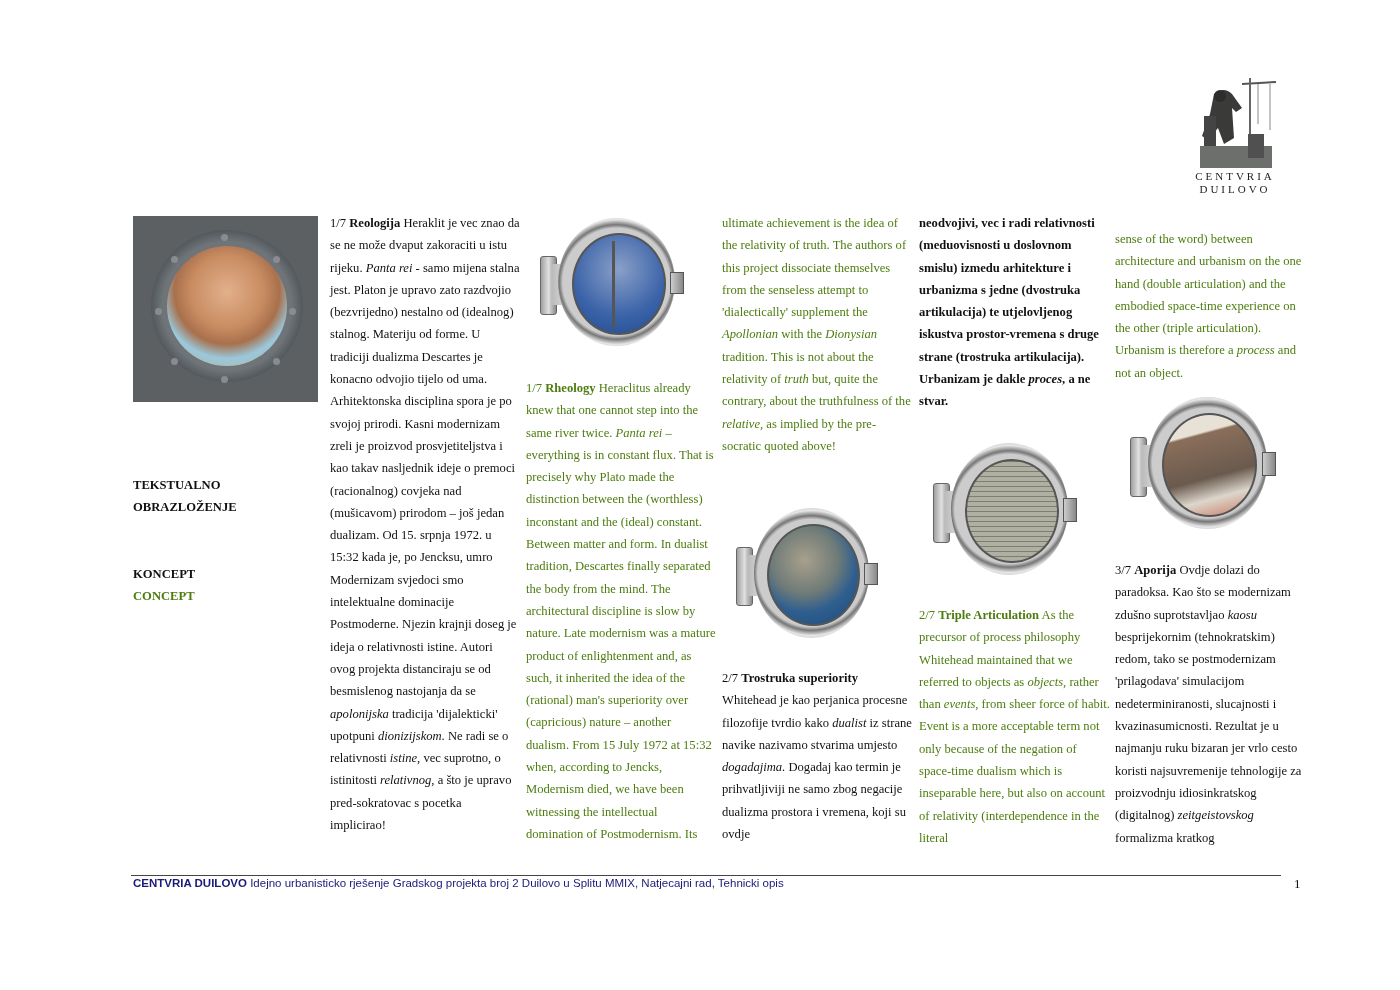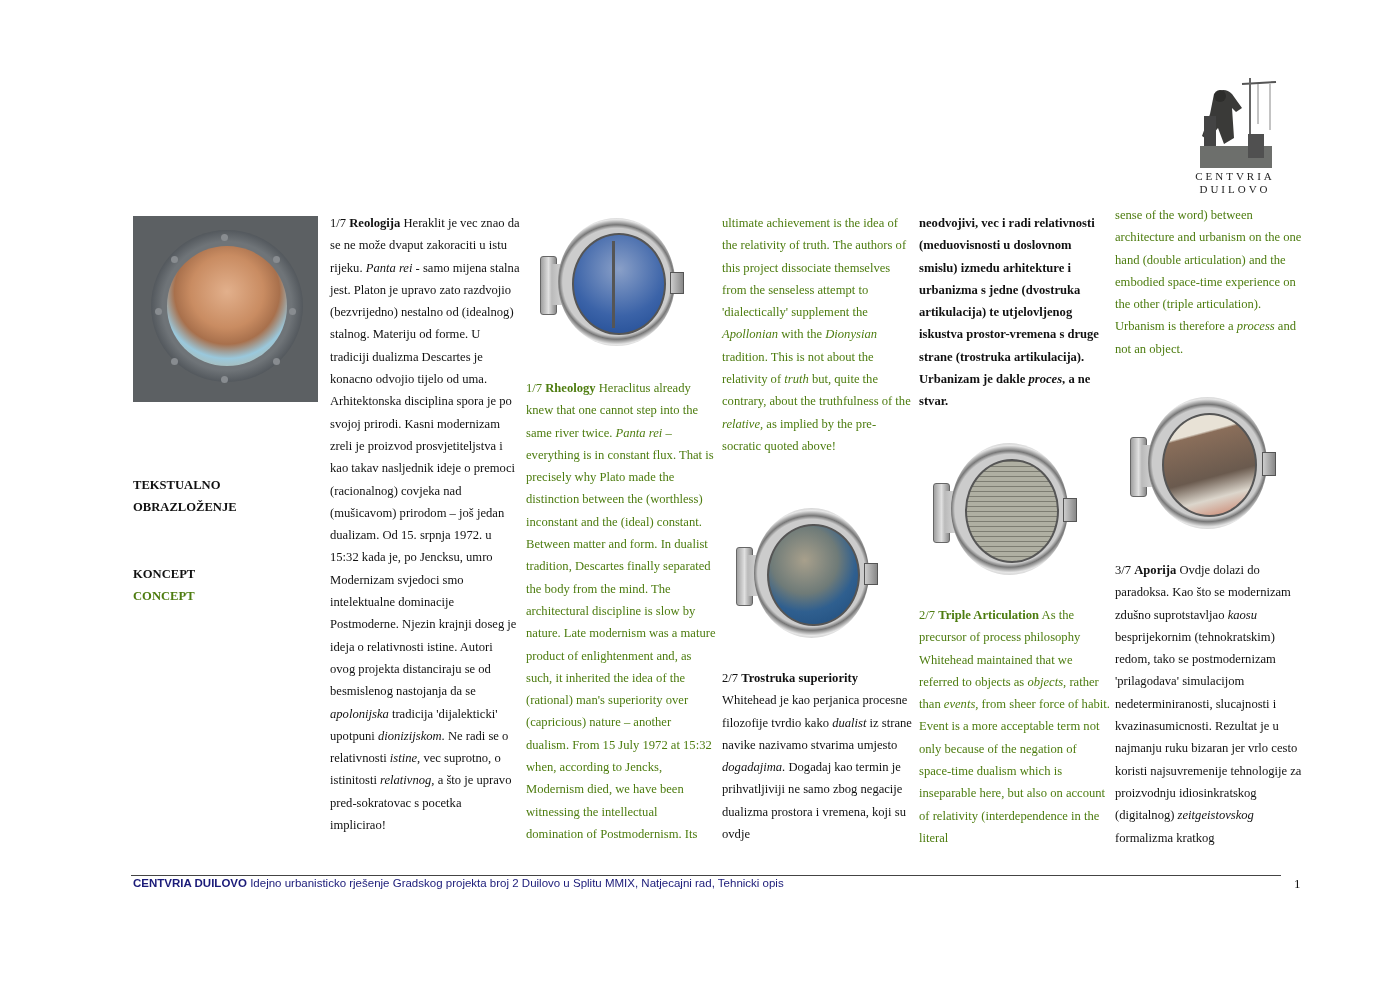--- a/index.html
+++ b/index.html
@@ -124,21 +124,21 @@
     <div class="ph-hinge2"></div>
   <div class="ph-ring"></div>
   <div class="ph-glass" style="background:repeating-linear-gradient(0deg, #d8d8d0 0 4px, #9a9a92 4px 5px), #cfcfc7; background-blend-mode:multiply;"></div>
   <div class="ph-latch"></div>
 </div>
 
 <div class="col en" style="left:919px; top:604px; width:192px;">
   <p><span>2/7</span> <b>Triple Articulation</b><span> As the precursor of process philosophy Whitehead maintained that we referred to objects as </span><i>objects</i><span>, rather than </span><i>events</i><span>, from sheer force of habit. Event is a more acceptable term not only because of the negation of space-time dualism which is inseparable here, but also on account of relativity (interdependence in the literal</span></p>
 </div>
 
-<div class="col en" style="left:1115px; top:204px; width:192px;">
+<div class="col en" style="left:1115px; top:228px; width:192px;">
   <p><span>sense of the word) between architecture and urbanism on the one hand (double articulation) and the embodied space-time experience on the other (triple articulation). Urbanism is therefore a </span><i>process</i><span> and not an object.</span></p>
 </div>
 
 <div class="porthole" style="left:1130px; top:397px; width:152px; height:132px;">
   <div class="ph-hinge"></div>
     <div class="ph-hinge2"></div>
   <div class="ph-ring"></div>
   <div class="ph-glass" style="background:linear-gradient(165deg, #e8e2d6 0 22%, #8a6e5a 24%, #6a5a4e 60%, #dcd6cc 78%, #c97860 100%);"></div>
   <div class="ph-latch"></div>
 </div>

